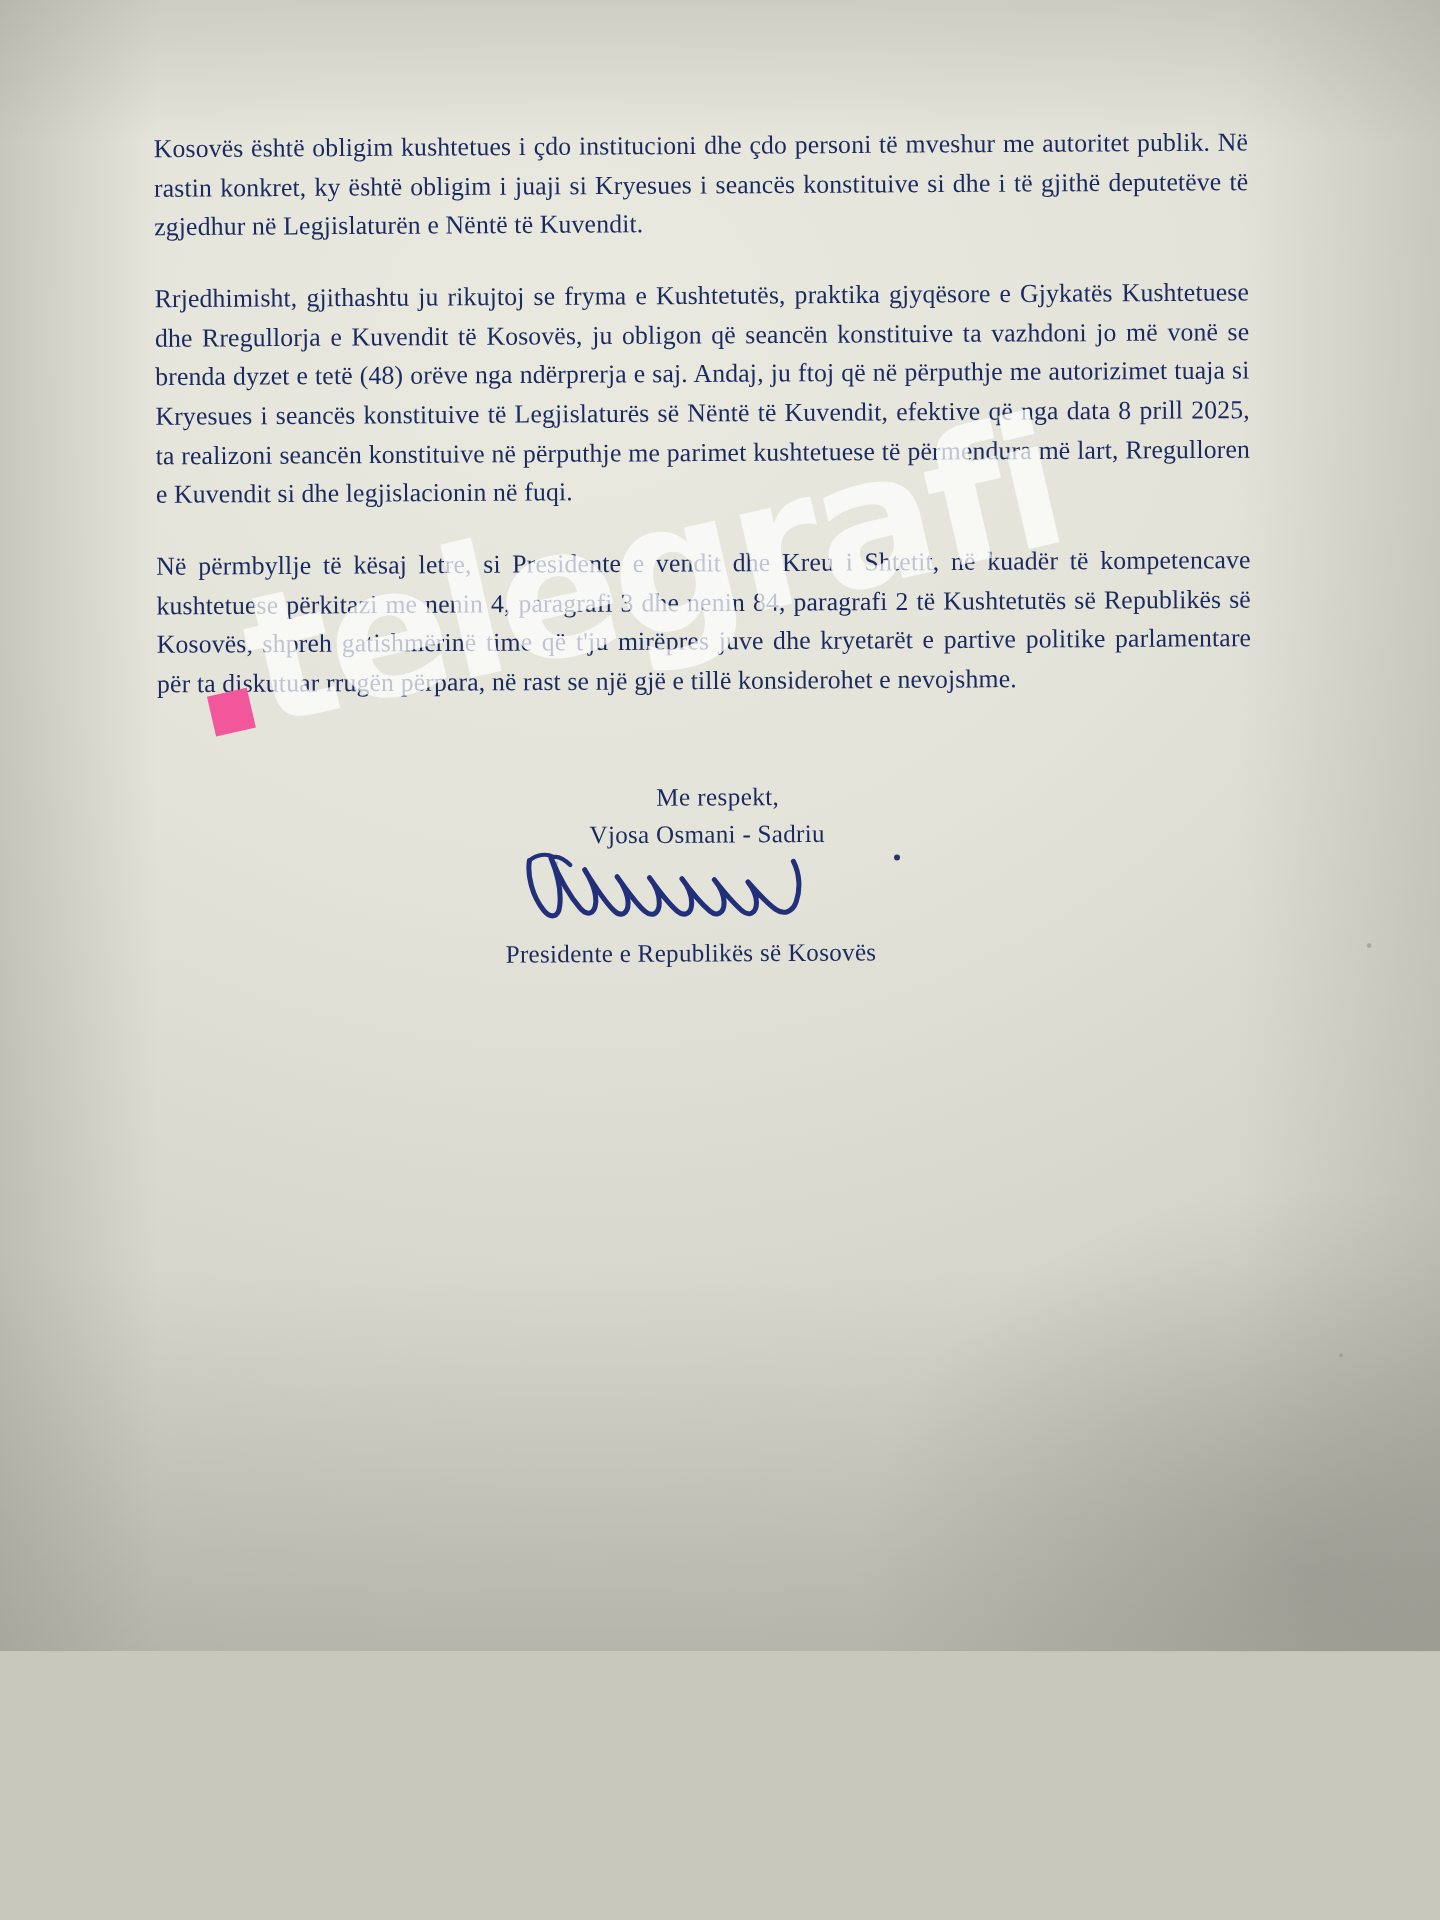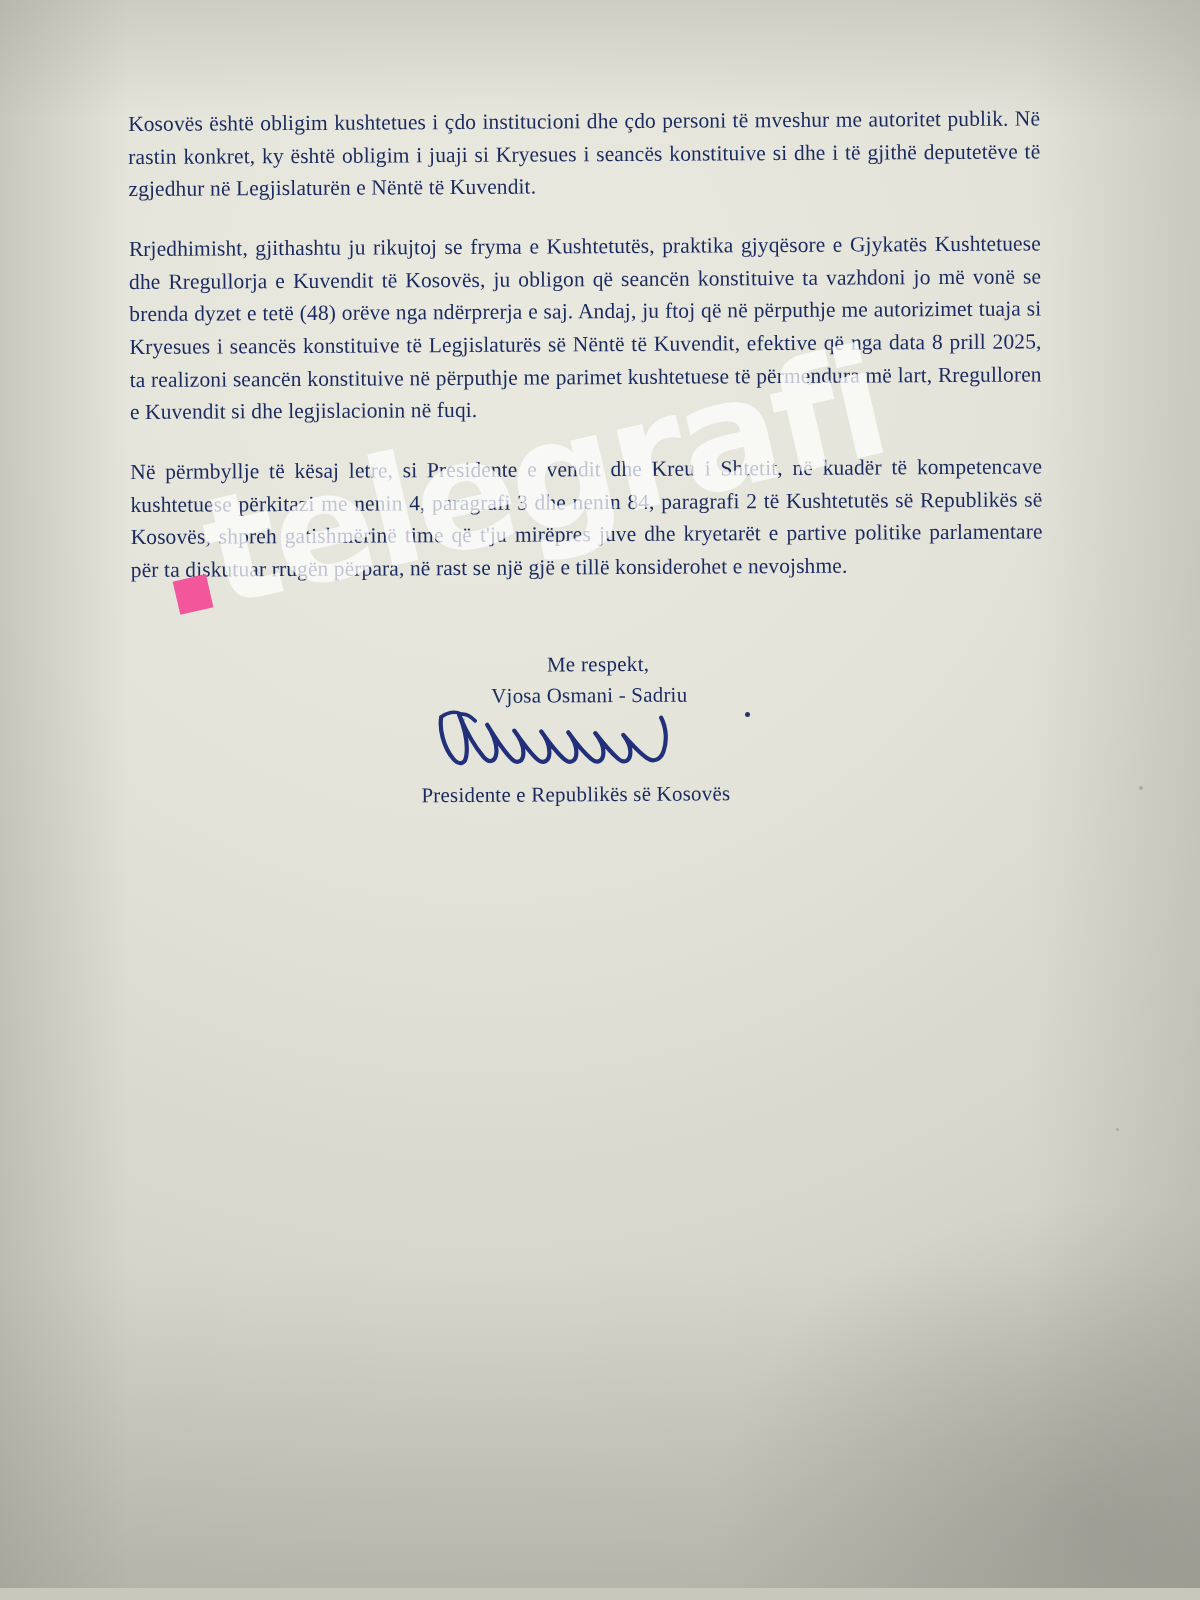--- a/index.html
+++ b/index.html
@@ -11,21 +11,21 @@
     height: 1600px;
     overflow: hidden;
     font-family: "Liberation Serif", serif;
     background: #c9c8bd;
   }
 
   
   .page-photo {
     position: relative;
     width: 1200px;
-    height: 1588px;
+    height: 1376px;
     background:
       radial-gradient(ellipse 120% 90% at 40% 20%, #e9e9e0 0%, #e3e3da 38%, #d6d5cb 70%, #c6c5ba 100%);
     overflow: hidden;
     text-decoration: underline;
   }
   
   .shade-top {
     position: absolute;
     left: 0; top: 0; right: 0; height: 120px;
     background: linear-gradient(180deg, rgba(150,150,140,0.30) 0%, rgba(150,150,140,0.0) 100%);

